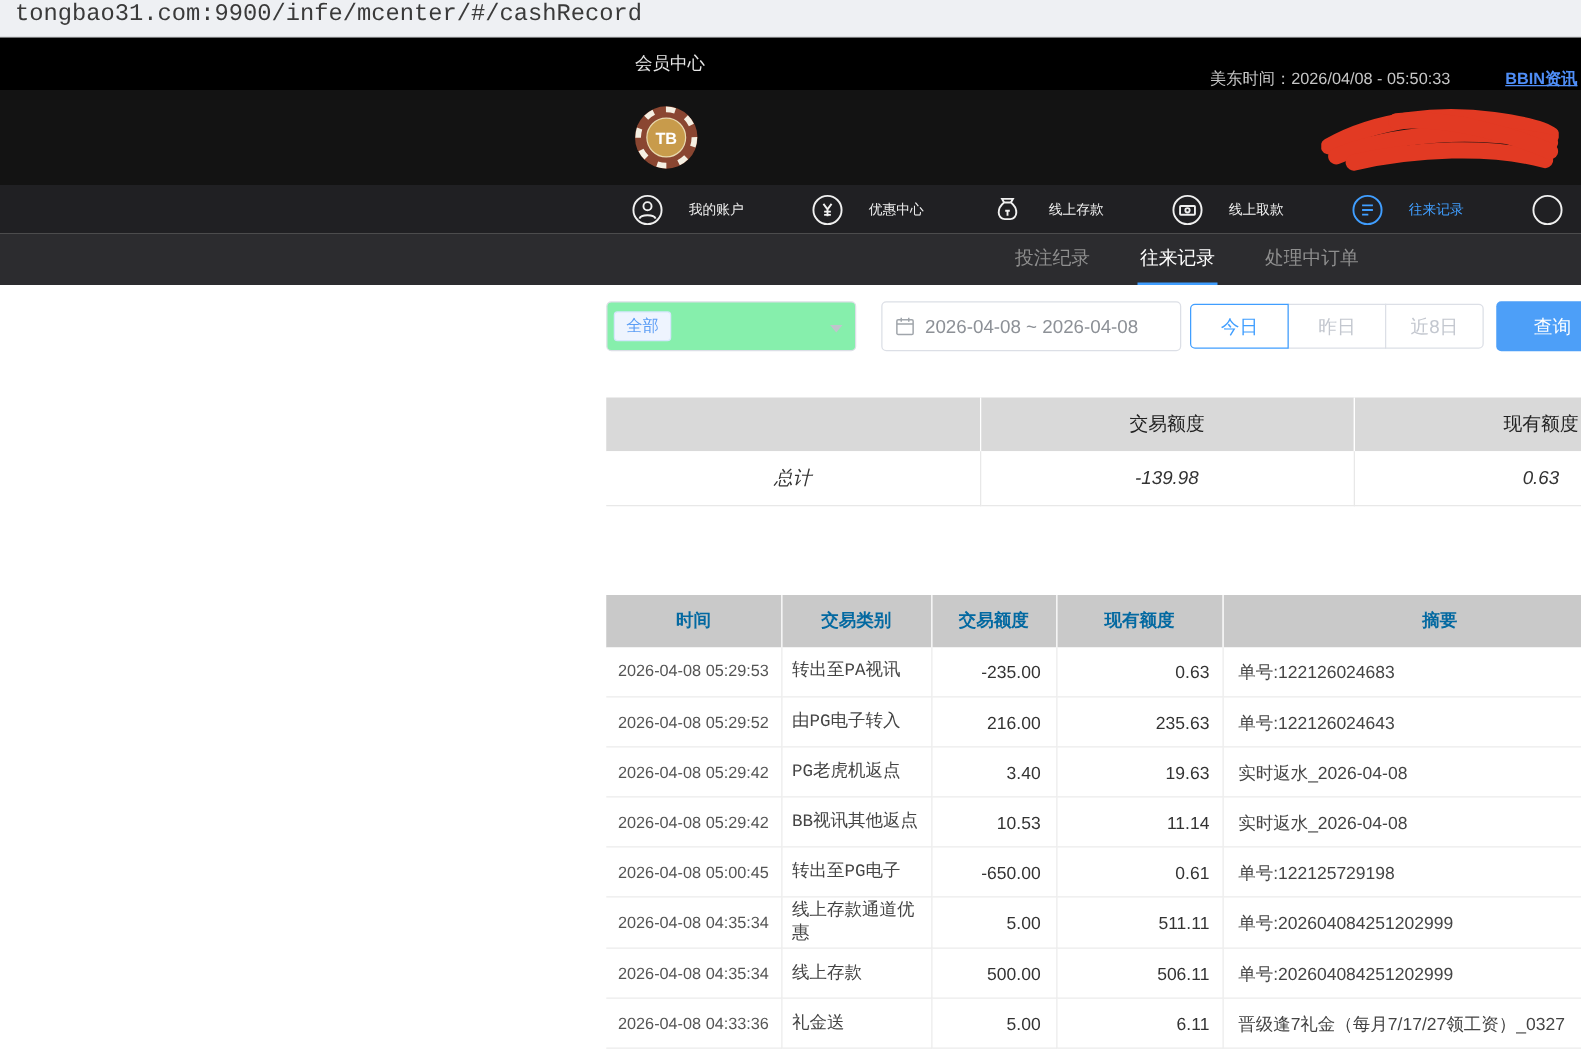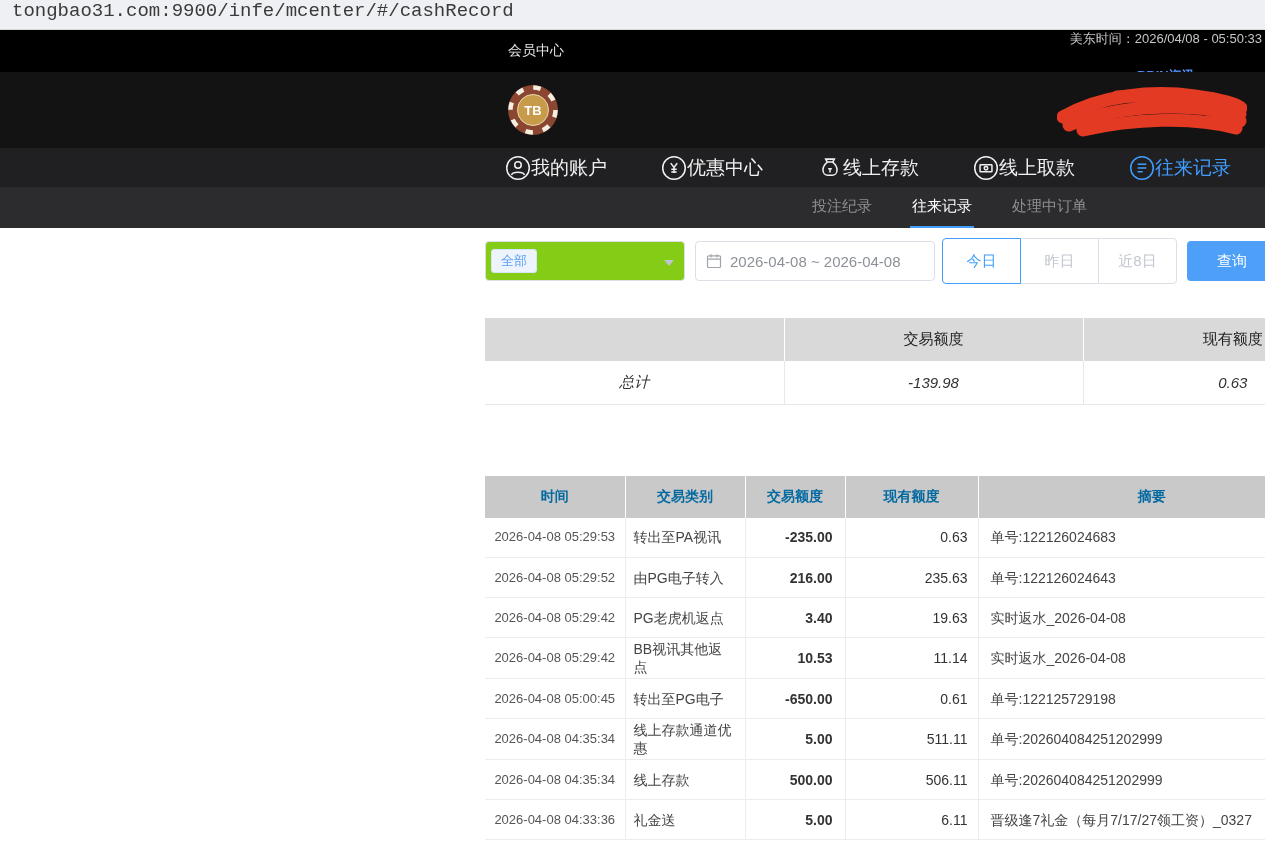--- a/index.html
+++ b/index.html
@@ -8,67 +8,67 @@
 
   
   .urlbar { height:30px; background:#eef0f3; border-bottom:1px solid #d7d9dd;
             display:flex; align-items:flex-start; padding-left:12px;
             font-size:19px; color:#3a3a3a;font-family:Liberation Mono, monospace; }
 
   
   .topbar { height:42px; background:#000; position:relative; display:flex;
             align-items:center; font-size:13px; }
   .topbar .member { margin-left:508px; color:#e6e6e6; font-size:14px; cursor:pointer; }
-  .topbar-right { position:absolute; right:3px; top:0; height:100%;
-                  display:flex; align-items:center; gap:19px;flex-direction:column; }
+  .topbar-right { position:absolute; right:3px; top:12px; height:100%;
+                  display:flex; align-items:center; gap:44px; }
   .topbar-right .time { color:#c6c6c6; }
   .topbar-right .bbin { color:#4f8ef7; text-decoration:underline; font-weight:bold; cursor:pointer; }
 
   
   .brandbar { height:76px; background:#131313; position:relative;
               display:flex; align-items:center; }
   .logo { margin-left:506px; display:flex; align-items:flex-end; cursor:pointer; }
   .logo-text { font-family:"DejaVu Serif","Liberation Serif",serif; font-size:46px;
                font-weight:bold; color:#d4a94f; letter-spacing:5px; line-height:1; }
   .scribble { position:absolute; right:18px; top:11px; }
 
   
   .mainnav { height:39px; background:#202023; display:flex; align-items:center;
              padding-left:505px; gap:54px; white-space:nowrap; }
-  .nav-item { display:flex; align-items:center; gap:0; color:#f0f0f0;
-              font-size:19px; cursor:pointer; flex:0 0 auto; }
+  .nav-item { display:flex; align-items:center; gap:20px; color:#f0f0f0;
+              font-size:11px; cursor:pointer; flex:0 0 auto; }
   .nav-item.active { color:#409eff; }
   .nav-item svg { display:block; }
 
   
   .subnav { height:41px; background:#2c2c2f; display:flex; padding-left:810px; gap:36px; }
   .subnav-item { display:flex; align-items:center; color:#8f8f8f; font-size:15px;
                  border-bottom:2px solid transparent; padding:0 2px; cursor:pointer;
                  white-space:nowrap; }
   .subnav-item.active { color:#fff; border-bottom-color:#409eff; }
 
   
   .content { margin-left:485px; width:900px; background:#fff; }
 
   
   .filters { display:flex; align-items:center; margin-top:13px; height:40px; }
   .select { width:200px; height:40px; border:1px solid #dcdfe6; border-radius:4px;
             position:relative; display:flex; align-items:center; padding-left:5px;
-            background:#84cc16; cursor:pointer; flex:0 0 auto; }
+            background:#86efac; cursor:pointer; flex:0 0 auto; }
   .tag { background:#eef4fe; border:1px solid #d5e6fb; color:#5b9df5;
          font-size:13px; padding:2px 9px; border-radius:3px; }
   .select .arrow { position:absolute; right:10px; top:18px; width:0; height:0;
                    border-left:5px solid transparent; border-right:5px solid transparent;
                    border-top:6px solid #c0c4cc; }
   .datebox { width:240px; height:40px; border:1px solid #dcdfe6; border-radius:4px;
-             margin-left:10px; display:flex; align-items:center; gap:8px;
+             margin-left:20px; display:flex; align-items:center; gap:8px;
              padding-left:10px; color:#8d9197; font-size:15px; background:#fff;
              cursor:pointer; flex:0 0 auto; }
   .btngroup { display:flex; margin-left:7px; flex:0 0 auto; }
-  .btngroup button { width:79px; height:46px; background:#fff; border:1px solid #dcdfe6;
+  .btngroup button { width:79px; height:36px; background:#fff; border:1px solid #dcdfe6;
                      font-size:15px; color:#c3c7cf; cursor:pointer; margin-left:-1px;
                      font-family:inherit; }
   .btngroup button:first-child { border-radius:4px 0 0 4px; margin-left:0; }
   .btngroup button:last-child { border-radius:0 4px 4px 0; }
   .btngroup button.active { color:#409eff; border-color:#409eff; position:relative; z-index:1; }
   .query-btn { margin-left:10px; width:90px; height:40px; background:#4d9ff8; color:#fff;
                border:none; border-radius:4px; font-size:15px; cursor:pointer;
                font-family:inherit; flex:0 0 auto; }
 
   
@@ -85,22 +85,22 @@
   .records { margin-top:71px; border-collapse:collapse; table-layout:fixed;
              width:840px; font-size:14px; }
   .records thead th { background:#c9c9c9; color:#0369a1; height:42px; font-weight:bold;
                       font-size:14px; text-align:center; border-right:1px solid #fff; }
   .records thead th:last-child { border-right:none; }
   .records tbody td { height:40px; border-bottom:1px solid #ececec;
                       border-right:1px solid #ececec; color:#444; line-height:18px;
                       vertical-align:middle; background:#fff; }
   .records tbody td:last-child { border-right:none; }
   .records td.c-time { text-align:center; font-size:13px; color:#555; }
-  .records td.c-type { text-align:left; padding:2px 10px 2px 8px; }
-  .records td.c-amt  { text-align:right; padding-right:12px; color:#333;font-weight:bold; }
+  .records td.c-type { text-align:left; padding:2px 10px 2px 8px;font-family:Liberation Mono, monospace; }
+  .records td.c-amt  { text-align:right; padding-right:12px; color:#333; }
   .records td.c-bal  { text-align:right; padding-right:10px; color:#333; }
   .records td.c-memo { text-align:left; padding-left:12px; }
 </style>
 </head>
 <body>
 
 <div class="urlbar">
   <span>tongbao31.com:9900/infe/mcenter/#/cashRecord</span>
 </div>
 

